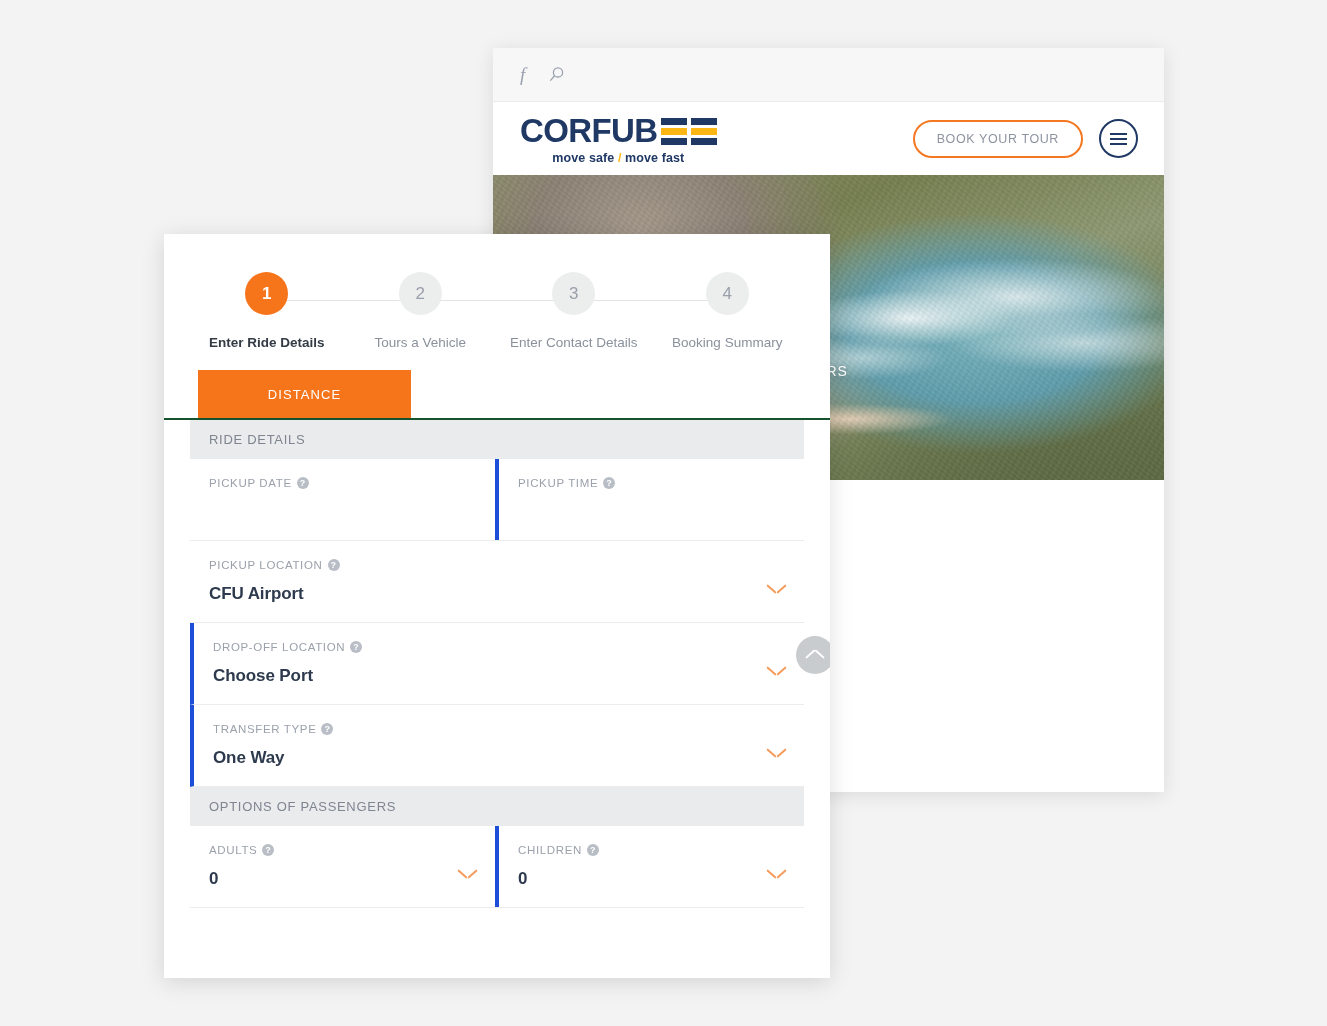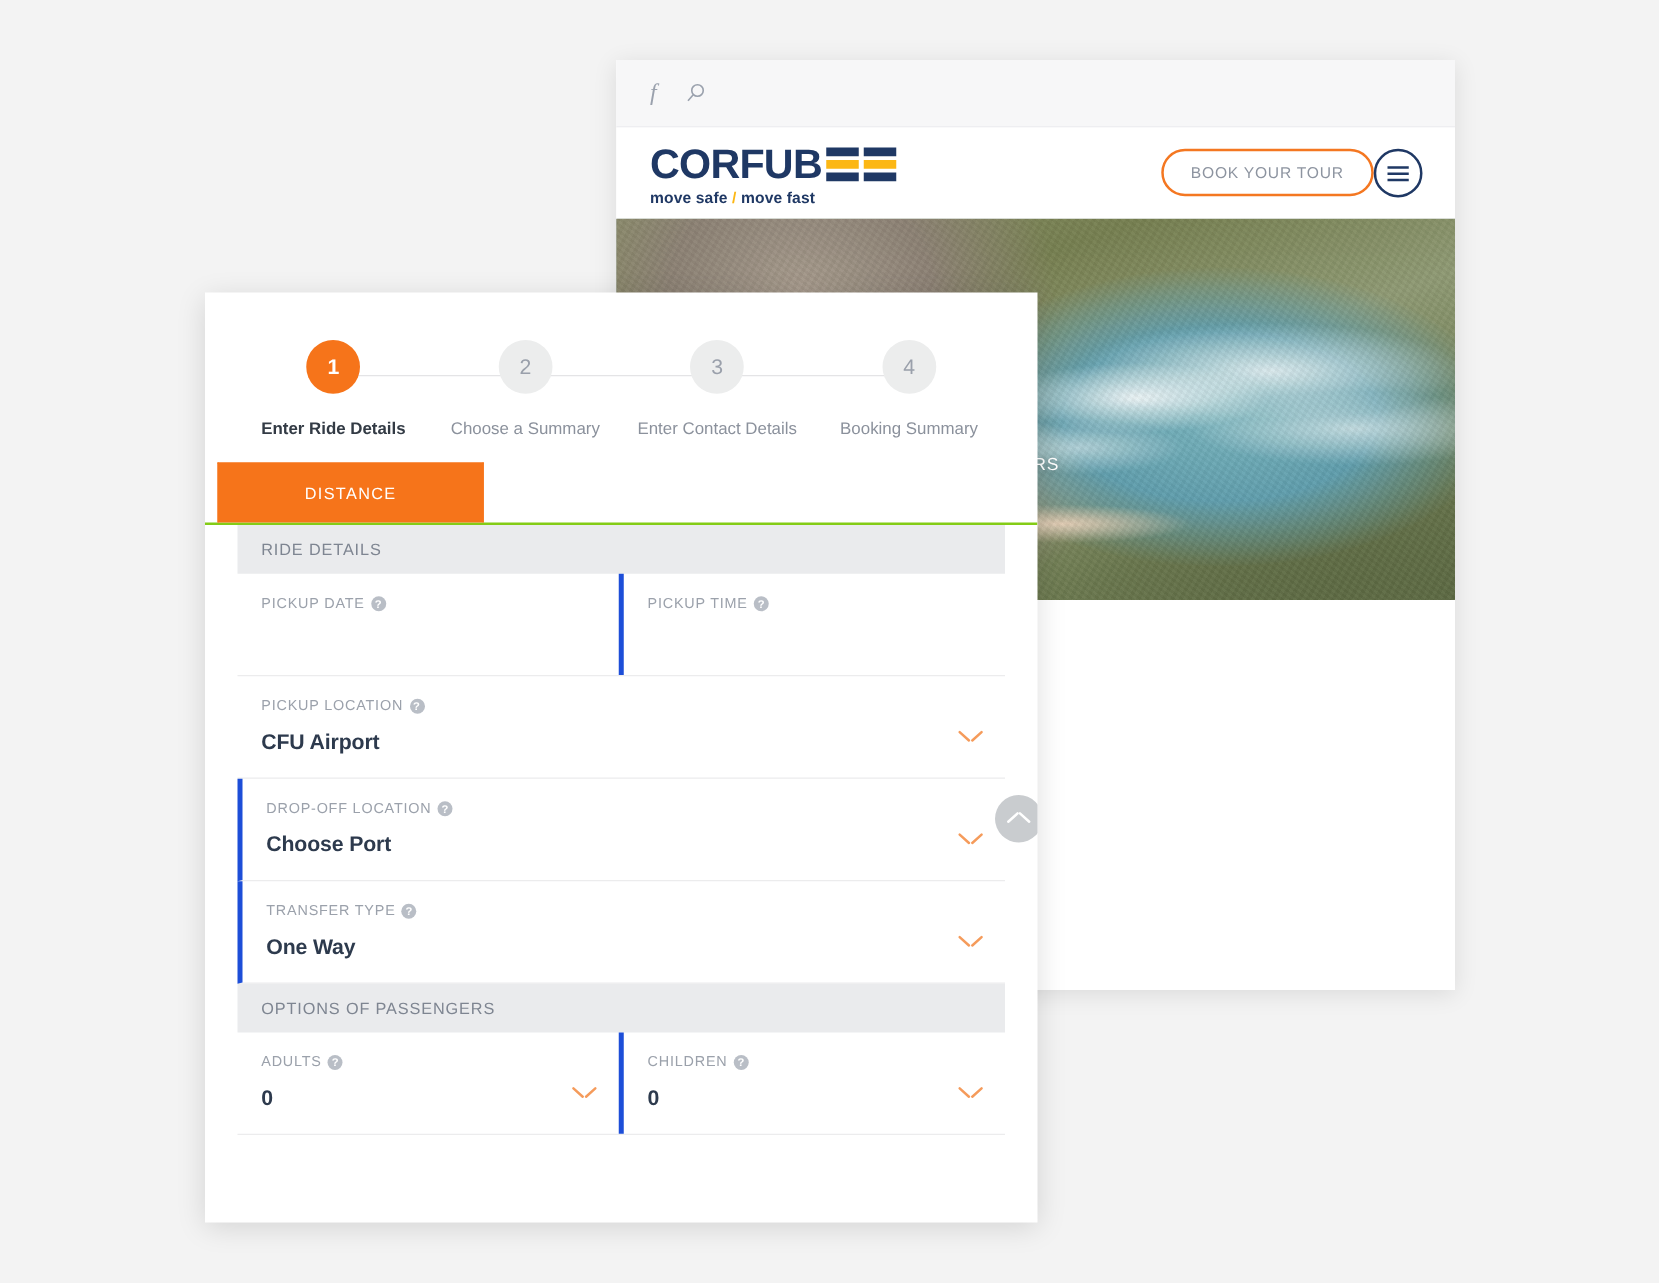--- a/index.html
+++ b/index.html
@@ -86,29 +86,30 @@
     margin-top: 1px;
   }
   .bar-col {
     display: flex;
     flex-direction: column;
     gap: 3px;
   }
   .bar-col i { display: block; width: 26px; height: 7px; background: #1f3864; }
   .bar-col i.mid { background: #fcb714; }
   .logo-tag {
+    text-align: center;
     font-size: 12.5px;
     font-weight: 700;
     color: #1f3864;
     margin-top: 4px;
     letter-spacing: 0.1px;
   }
   .logo-tag .slash { color: #fcb714; }
 
-  .header-right { display: flex; }
+  .header-right { display: flex; align-items: center; gap: 16px; }
   .book-btn {
     border: 2px solid #f47721;
     border-radius: 24px;
     height: 38px;
     padding: 0 22px;
     display: flex;
     align-items: center;
     justify-content: center;
     font-size: 12.5px;
     letter-spacing: 0.6px;
@@ -312,22 +313,22 @@
     color: #8b919c;
     white-space: nowrap;
   }
   .step.active .step-label {
     color: #333b45;
     font-weight: 700;
   }
 
   .tabs {
     display: flex;
-    padding: 0 10px;
-    border-bottom: 2px solid #84cc16;
+    padding: 0 34px;
+    border-bottom: 2px solid #14532d;
     gap: 48px;
   }
   .tab {
     width: 213px;
     height: 48px;
     display: flex; align-items: center; justify-content: center;
     font-size: 13px;
     letter-spacing: 1.1px;
     color: #8b919c;
     background: #fff;
@@ -522,21 +523,21 @@
       <div class="steps-row">
         <div class="steps-line"></div>
 
         <div class="step active">
           <div class="step-circle">1</div>
           <div class="step-label">Enter Ride Details</div>
         </div>
 
         <div class="step">
           <div class="step-circle">2</div>
-          <div class="step-label">Choose a Summary</div>
+          <div class="step-label">Tours a Vehicle</div>
         </div>
 
         <div class="step">
           <div class="step-circle">3</div>
           <div class="step-label">Enter Contact Details</div>
         </div>
 
         <div class="step">
           <div class="step-circle">4</div>
           <div class="step-label">Booking Summary</div>

